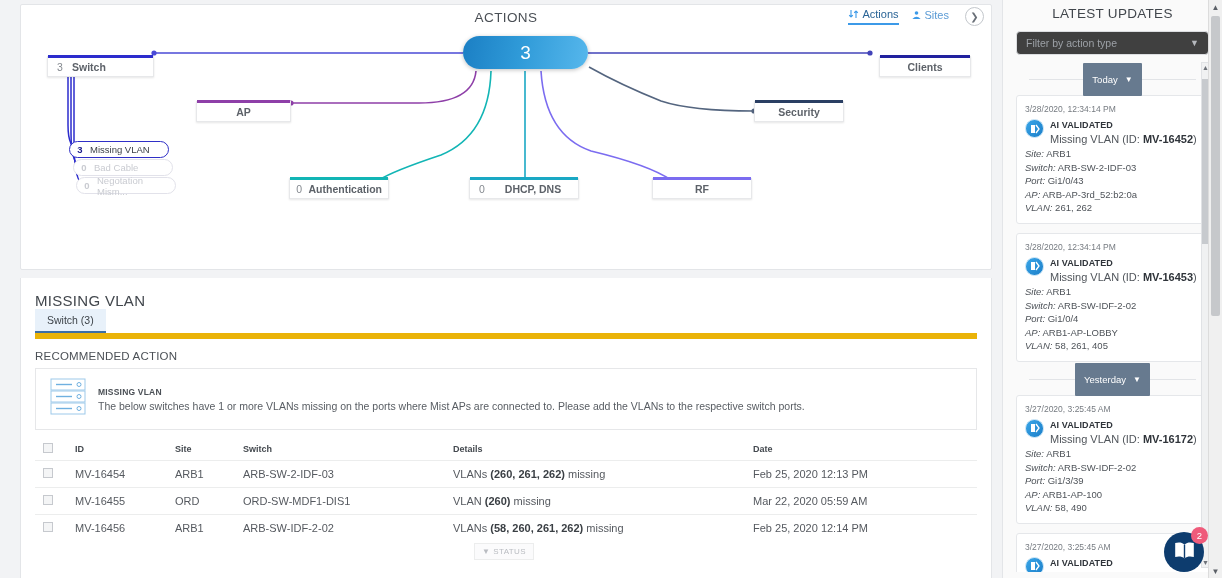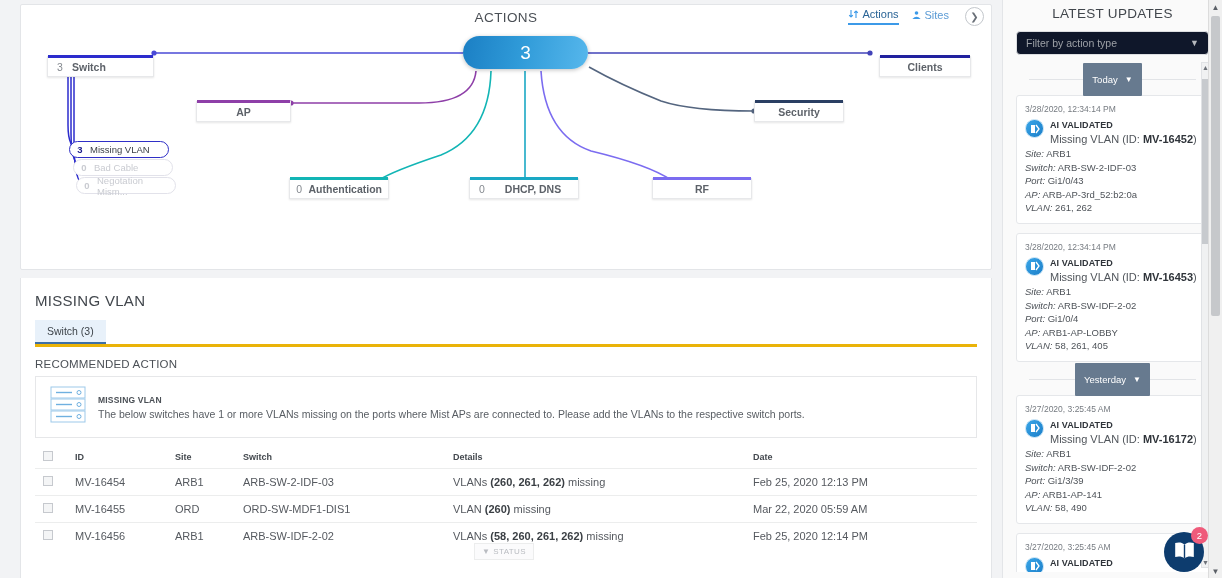--- a/index.html
+++ b/index.html
@@ -106,21 +106,21 @@
     width: 972px;
     height: 302px;
     background: #fff;
     border: 1px solid #e3e5e8;
     border-top: none;
     margin-left: 10px;
     margin-top: 8px;
     padding: 14px 14px 0 14px;
   }
   #detail-title { font-size: 15px; color: #41464c; letter-spacing: .3px; }
-  #tabs { margin-top: 11px; border-bottom: 3px solid #eab308; display: flex; }
+  #tabs { border-bottom: 6px solid #eab308; display: flex; }
   .tab {
     font-size: 10.5px; padding: 5px 12px 5px 12px;
     background: #e8f1fa; color: #3d4349;
     border-bottom: 2px solid #3d6fa5;
     cursor: pointer;
   }
   #rec-label { margin-top: 11px; font-size: 11.5px; color: #4b5056; letter-spacing: .2px; }
   #rec-box {
     margin-top: 6px;
     border: 1px solid #e6e7e9;
@@ -173,21 +173,21 @@
     background: #fafafa;
     border-left: 1px solid #e3e5e8;
   }
   #lu-title {
     text-align: center; font-size: 13.5px; color: #41464c;
     padding-top: 6px; letter-spacing: .3px;
   }
   #lu-filter {
     margin: 10px 13px 0 13px;
     height: 24px; border: 1px solid #dcdee1; border-radius: 4px;
-    background: #0f172a; display: flex; align-items: center;
+    background: #404040; display: flex; align-items: center;
     padding: 0 9px; font-size: 10.5px; color: #9ca0a6; cursor: pointer; gap: 8px;
   }
   #lu-filter .fchev { margin-left: auto; color: #b6b9be; font-size: 9px; }
   .day-sep {
     position: relative; margin: 11px 13px 0 13px; height: 13px;
     display: flex; align-items: center; justify-content: center;
   }
   .day-sep .line { position: absolute; left: 0; right: 0; top: 6px; height: 1px; background: #e2e4e7; }
   .day-chip {
     position: relative; background: #677a8f; color: #fff;
@@ -529,21 +529,21 @@
                 </svg>
               </div>
               <div class="upd-headtxt">
                 <div class="ai-v">AI VALIDATED</div>
                 <div class="ai-sub">Missing VLAN (ID: <b>MV-16172</b>)</div>
               </div>
             </div>
             <div class="kv"><i>Site:</i> <span>ARB1</span></div>
             <div class="kv"><i>Switch:</i> <span>ARB-SW-IDF-2-02</span></div>
             <div class="kv"><i>Port:</i> <span>Gi1/3/39</span></div>
-            <div class="kv"><i>AP:</i> <span>ARB1-AP-141</span></div>
+            <div class="kv"><i>AP:</i> <span>ARB1-AP-100</span></div>
             <div class="kv"><i>VLAN:</i> <span>58, 490</span></div>
           </div>
           <div class="upd-card">
             <div class="upd-time">3/27/2020, 3:25:45 AM</div>
             <div class="upd-head">
               <div class="ai-badge">
                 <svg width="12" height="12" viewBox="0 0 12 12">
                   <rect x="2" y="2" width="4" height="8" fill="#fff"></rect>
                   <path d="M7 2 L10 6 L7 10" stroke="#fff" stroke-width="1.3" fill="none"></path>
                 </svg>

